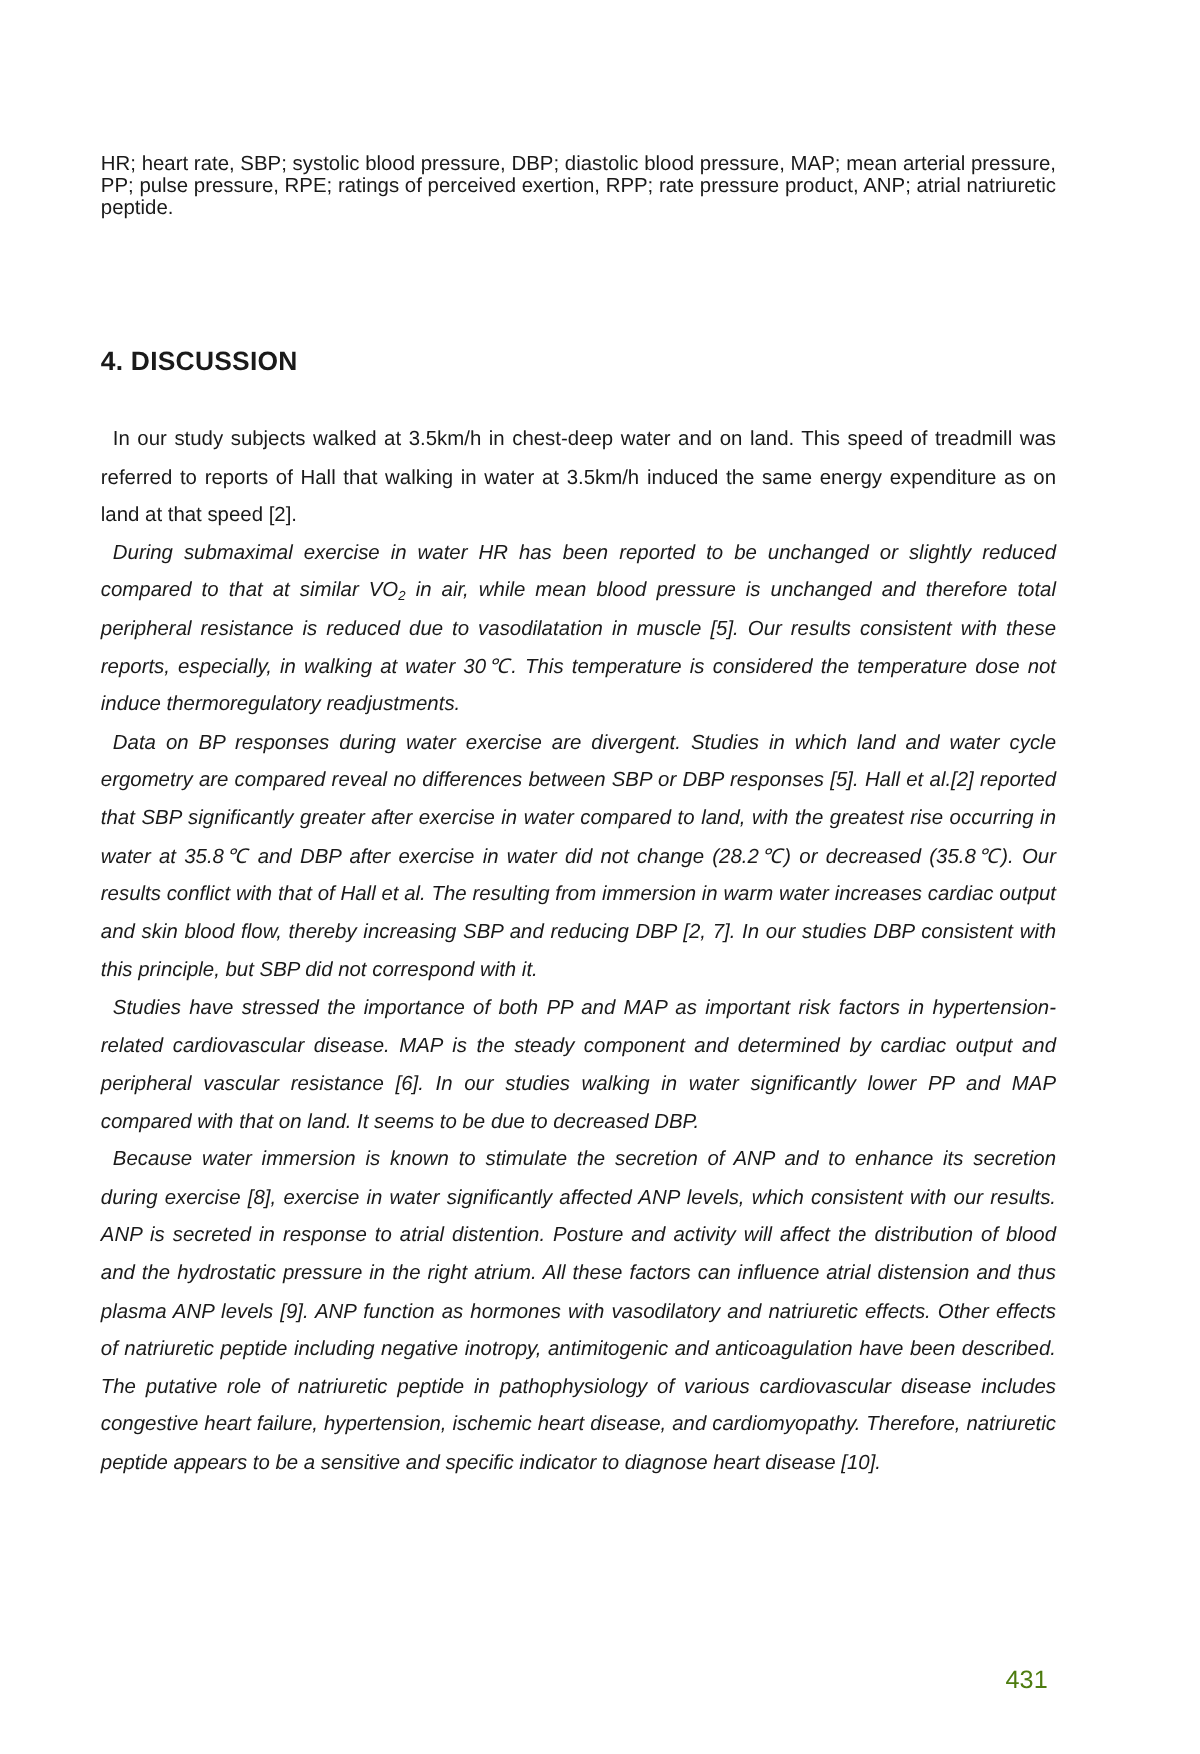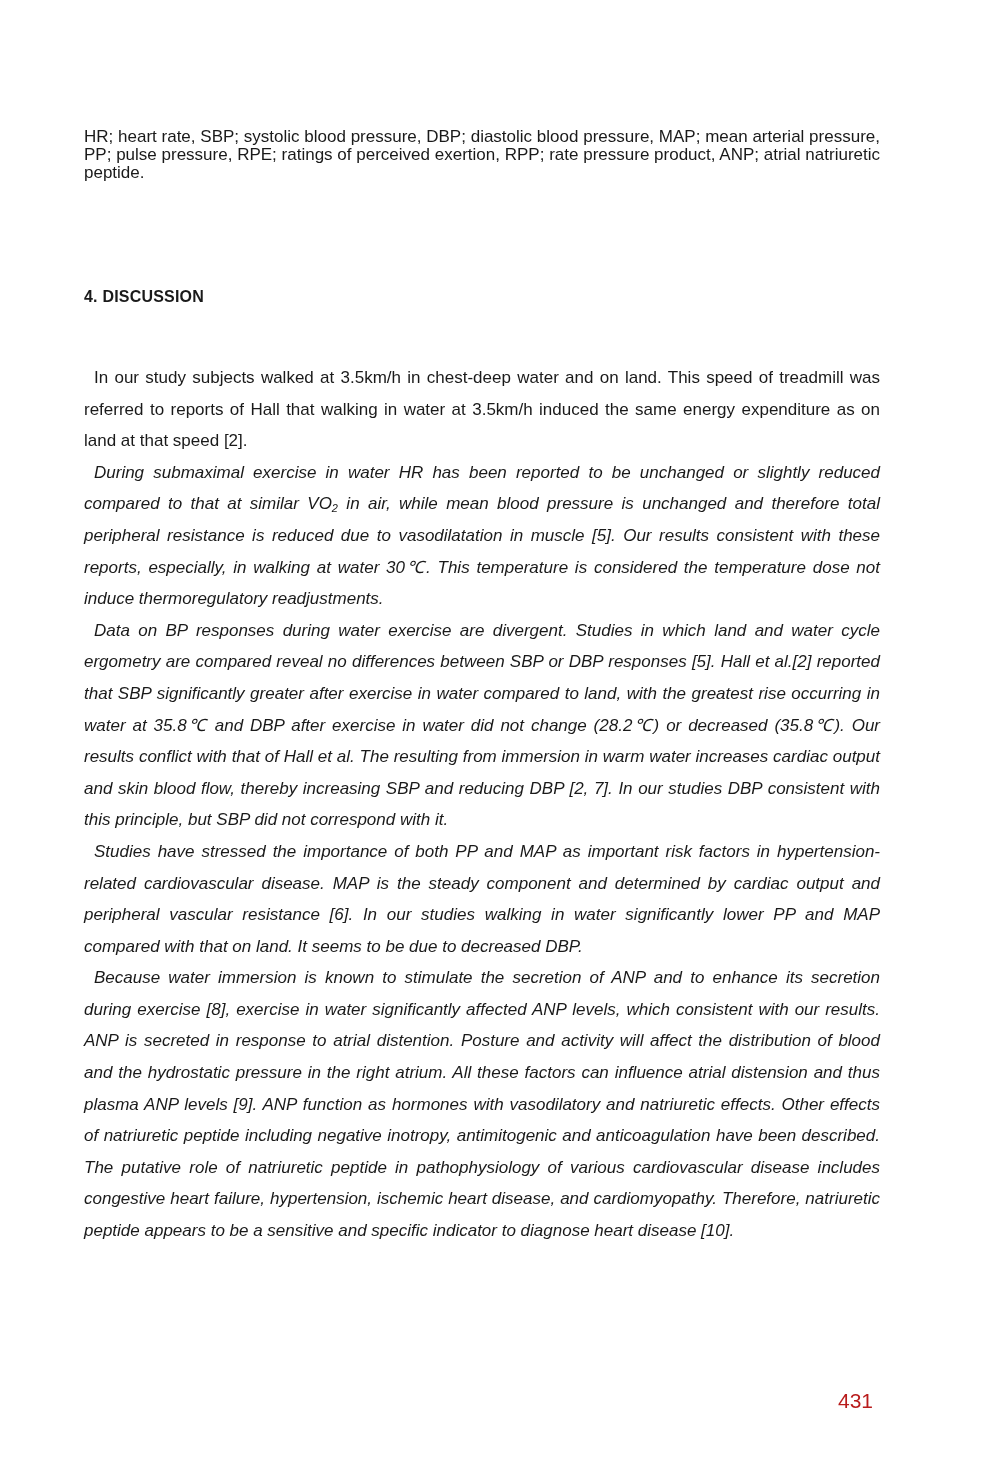--- a/index.html
+++ b/index.html
@@ -18,49 +18,49 @@
       width: 796px;
     }
     .note {
       font-size: 17px;
       line-height: 18px;
       text-align: justify;
       margin: 0;
     }
     .note .it { font-style: italic; }
     .heading {
-      font-size: 16px;
+      font-size: 22px;
       font-weight: bold;
       margin: 0;
       position: absolute;
       top: 160px;
       left: 0;
       letter-spacing: 0.2px;
     }
     .body-wrap {
       position: absolute;
       top: 222px;
       left: 0;
       width: 796px;
     }
     .para {
       font-size: 17px;
       line-height: 31.6px;
       text-align: justify;
       text-indent: 10px;
-      margin: 12px 0 0 0;
+      margin: 0 0 0 0;
     }
     .para + .para { margin-top: 0; font-style: italic; }
     sub { font-size: 11px; vertical-align: -3px; line-height: 0; }
     .page-number {
       position: absolute;
       left: 838px;
       top: 1389px;
       font-size: 21px;
-      color: #b91c1c;
+      color: #4d7c0f;
     }
   </style>
 </head>
 <body>
 
 <div class="page">
 
   <div class="note">
     <span>HR; heart rate, SBP; systolic blood pressure, DBP; diastolic blood pressure, MAP; mean arterial pressure, PP; pulse pressure, RPE; ratings of perceived exertion, RPP; rate pressure product, ANP; atrial natriuretic peptide.</span><br>
   </div>

